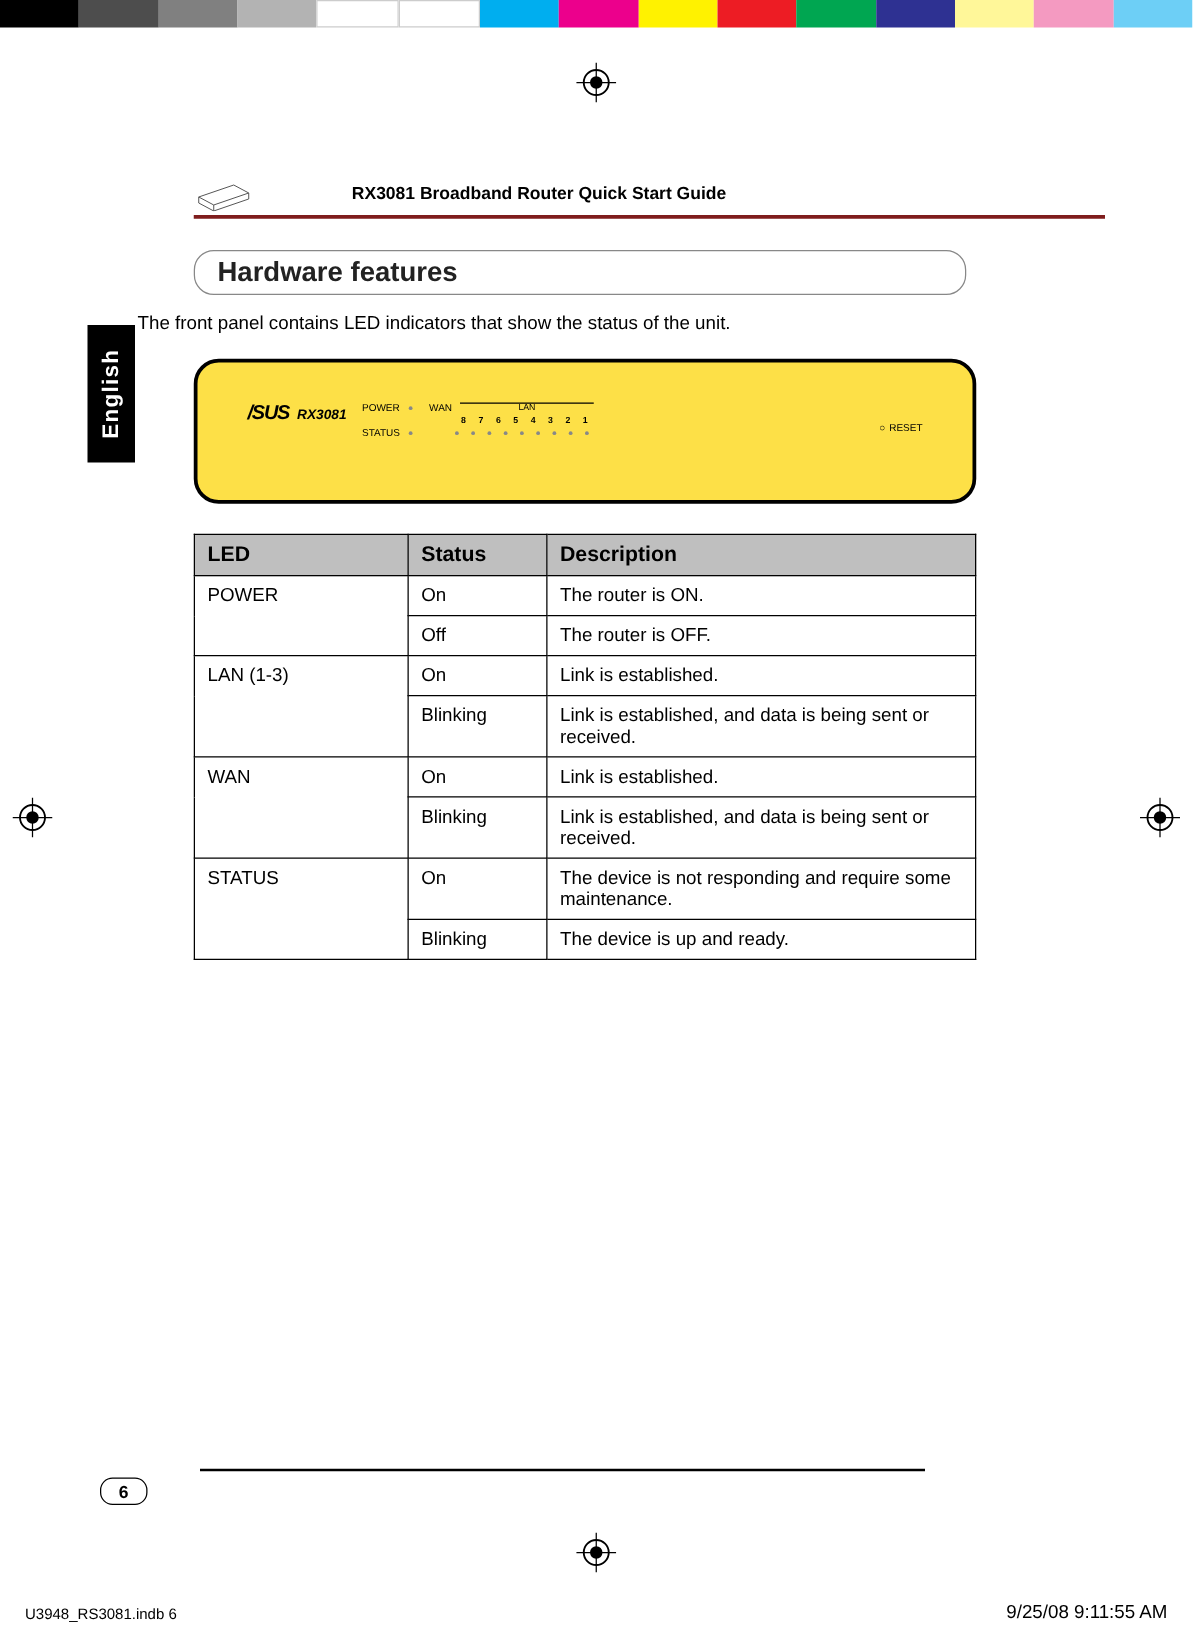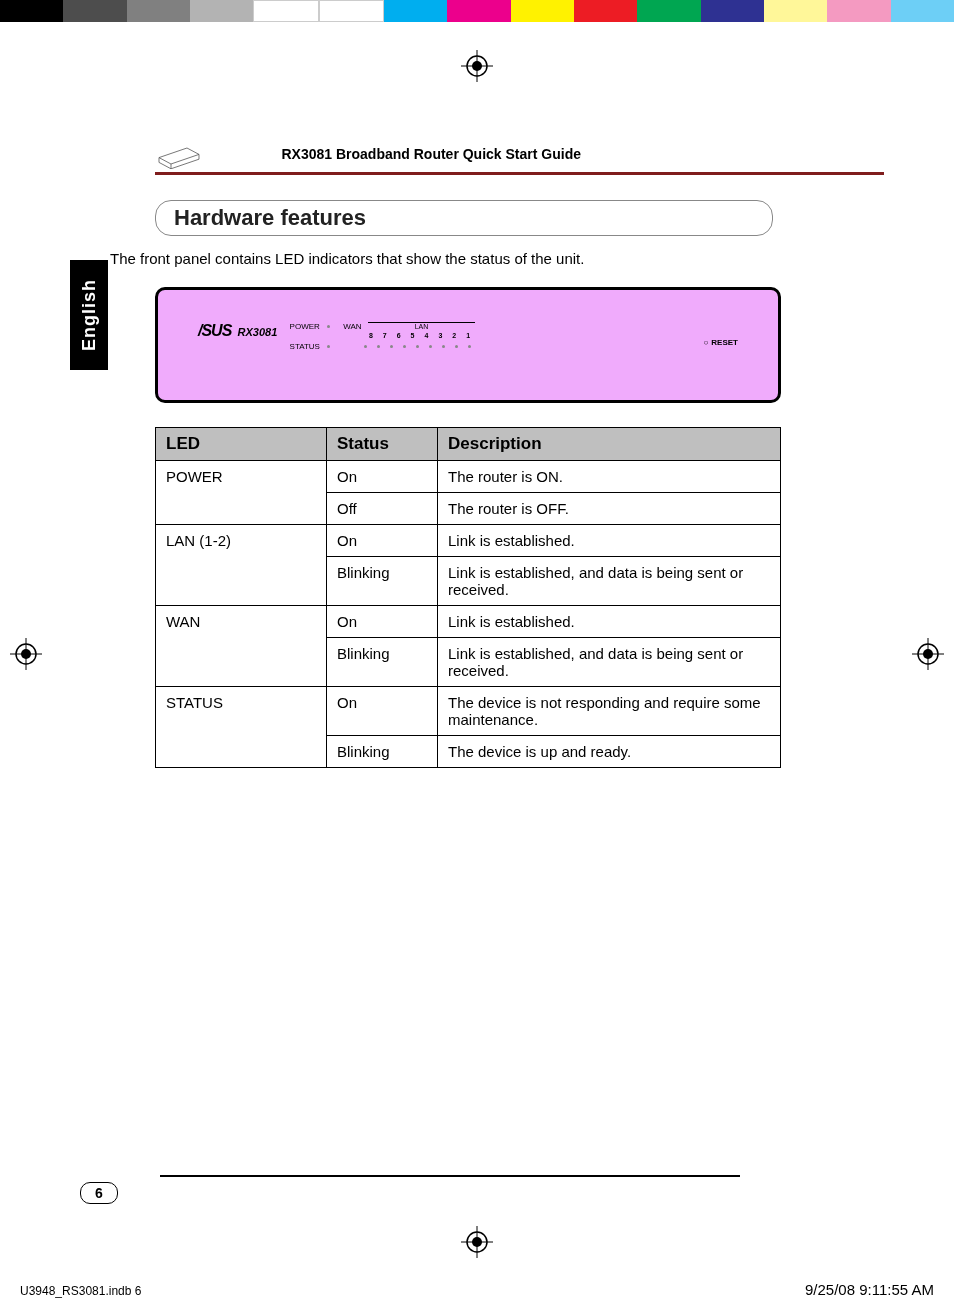--- a/index.html
+++ b/index.html
@@ -88,43 +88,43 @@
   p.body {
     margin: 14px 0 0 40px;
     font-size: 15px;
     width: 620px;
   }
   .diagram-box {
     margin: 20px 0 0 85px;
     width: 620px;
     height: 110px;
     border: 3px solid #000;
-    border-radius: 10px;
+    border-radius: 20px;
     position: relative;
-    background: #f0abfc;
+    background: #fde047;
   }
   .diagram-inner {
     position: absolute;
     left: 40px; right: 40px; top: 32px;
     font-size: 8px;
     font-family: Arial, sans-serif;
   }
   .asus-logo {
     font-weight: 900;
     font-size: 16px;
     font-style: italic;
     letter-spacing: -1px;
   }
   .rx-model { font-weight: bold; font-size: 11px; font-style: italic; margin-left: 4px; }
   .panel-labels { display: inline-block; margin-left: 10px; font-size: 8px; vertical-align: top; }
   .led-dot { display:inline-block; width:3px; height:3px; border-radius:50%; background:#888; margin:0 5px; vertical-align:middle; }
   .lan-row { display:inline-block; vertical-align: top; }
   .lan-header { font-size: 7px; text-align:center; letter-spacing: 0; border-top:1px solid #000; margin-left:4px; margin-bottom:1px;}
   .lan-nums span { font-size:7px; font-weight:bold; margin: 0 5px;}
-  .reset-label { position:absolute; right:40px; top:48px; font-size:8px; font-weight:bold; }
+  .reset-label { position:absolute; right:40px; top:48px; font-size:8px; font-weight:normal; }
   .reset-label::before { content:"○"; margin-right:3px; font-size:8px;}
   table.led-table {
     margin: 24px 0 0 85px;
     border-collapse: collapse;
     width: 626px;
     font-size: 15px;
   }
   table.led-table th {
     background: #bfbfbf;
     text-align: left;
@@ -284,21 +284,21 @@
       <tr>
           <td rowspan="2">POWER</td>
           <td>On</td>
           <td>The router is ON.</td>
         </tr>
       <tr>
           <td>Off</td>
           <td>The router is OFF.</td>
         </tr>
       <tr>
-          <td rowspan="2">LAN (1-2)</td>
+          <td rowspan="2">LAN (1-3)</td>
           <td>On</td>
           <td>Link is established.</td>
         </tr>
       <tr>
           <td>Blinking</td>
           <td>Link is established, and data is being sent or received.</td>
         </tr>
       <tr>
           <td rowspan="2">WAN</td>
           <td>On</td>

